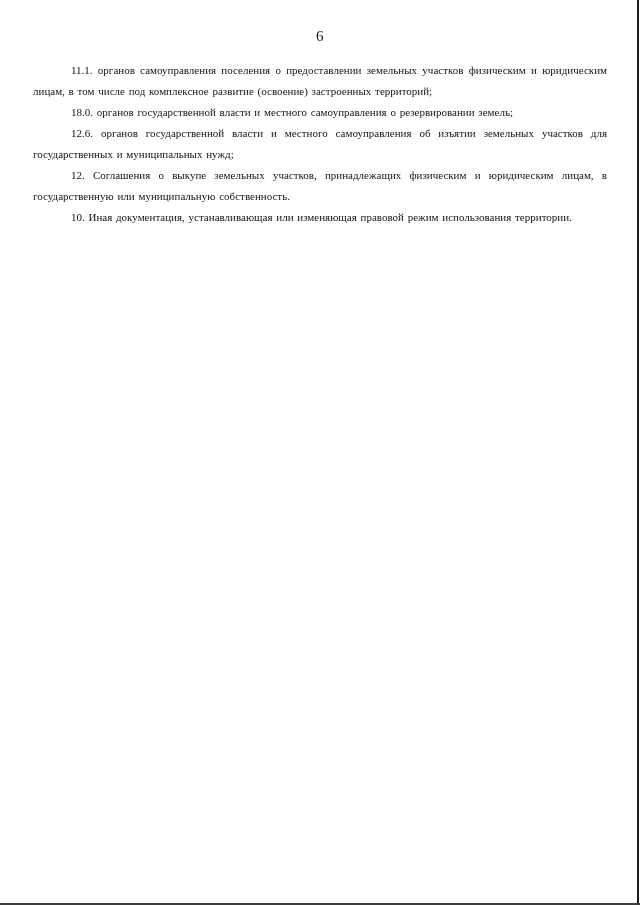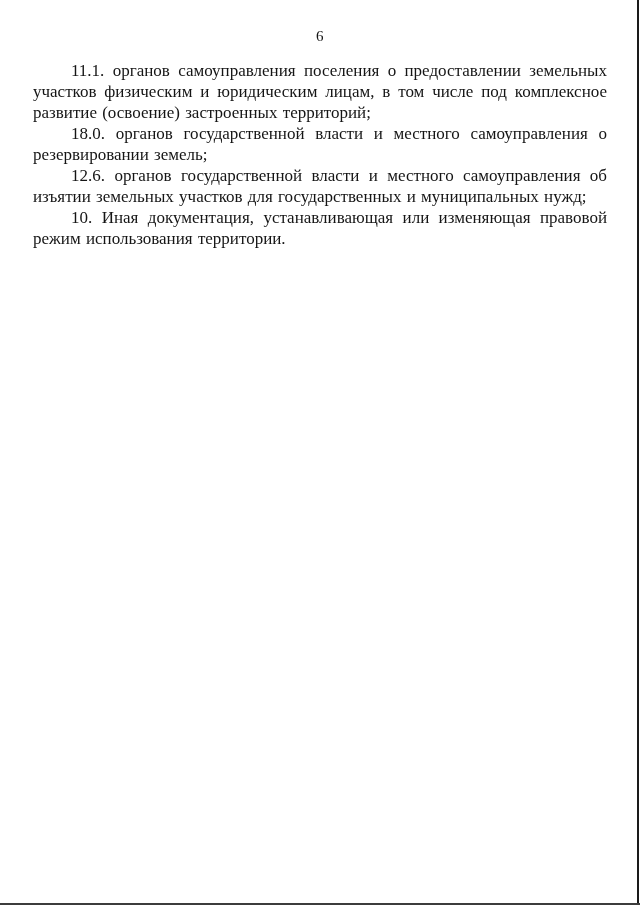--- a/index.html
+++ b/index.html
@@ -19,21 +19,21 @@
   .page-number {
     padding-top: 28px;
     text-align: center;
     font-size: 15px;
     line-height: 17px;
     letter-spacing: 0.5px;
   }
   .doc-body {
     margin: 15px 33px 0 33px;
     width: 574px;
-    font-size: 17px;
+    font-size: 11px;
     line-height: 21px;
     text-align: justify;
     word-spacing: 1px;
   }
   .doc-body p {
     margin: 0;
     padding: 0;
     text-indent: 38px;
   }
   
@@ -58,19 +58,20 @@
 <body>
 
 <div class="page">
 
   <div class="page-number">6</div>
 
   <div class="doc-body">
     <p>11.1. органов самоуправления поселения о предоставлении земельных участков физическим и юридическим лицам, в том числе под комплексное развитие (освоение) застроенных территорий;</p>
     <p>18.0. органов государственной власти и местного самоуправления о резервировании земель;</p>
     <p>12.6. органов государственной власти и местного самоуправления об изъятии земельных участков для государственных и муниципальных нужд;</p>
+    <p>12. Соглашения о выкупе земельных участков, принадлежащих физическим и юридическим лицам, в государственную или муниципальную собственность.</p>
     <p>10. Иная документация, устанавливающая или изменяющая правовой режим использования территории.</p>
   </div>
 
   <div class="edge-right-line"></div>
   <div class="edge-bottom-line"></div>
 
 </div>
 
 </body></html>

